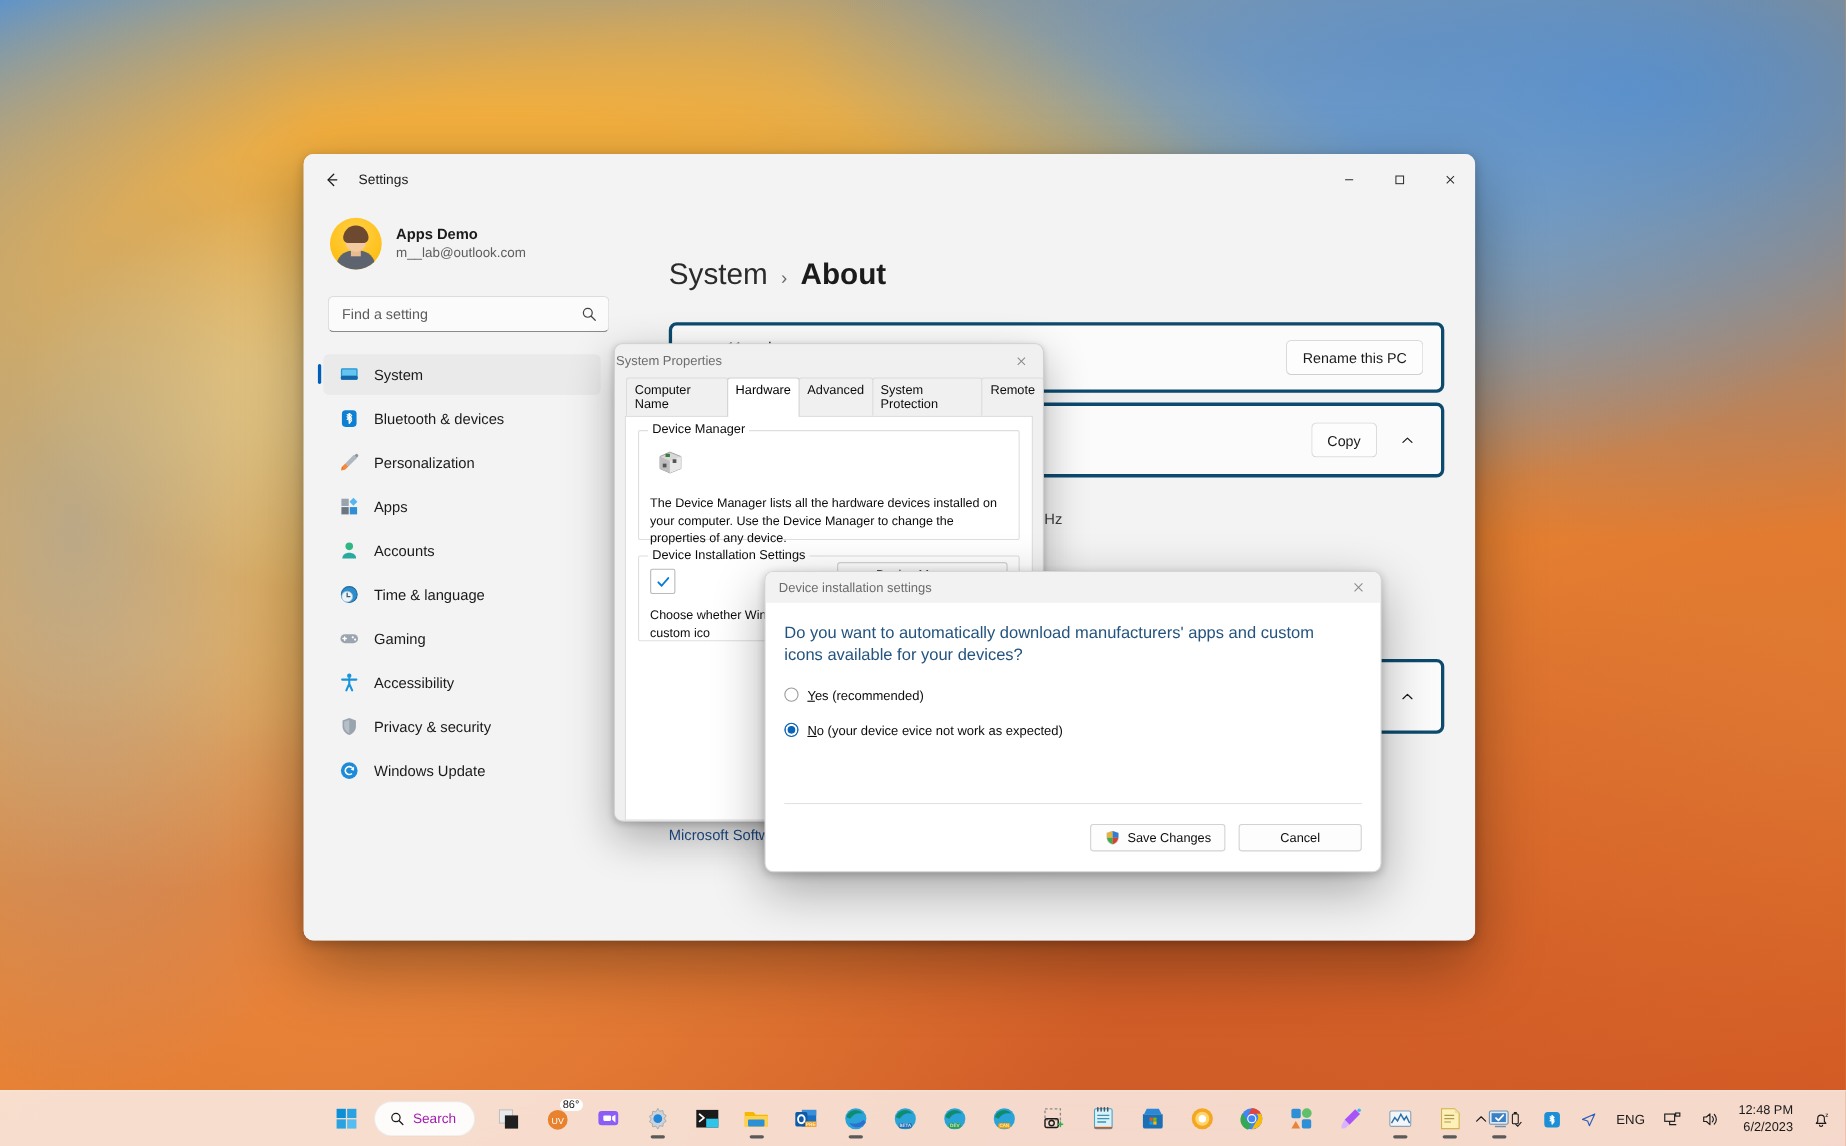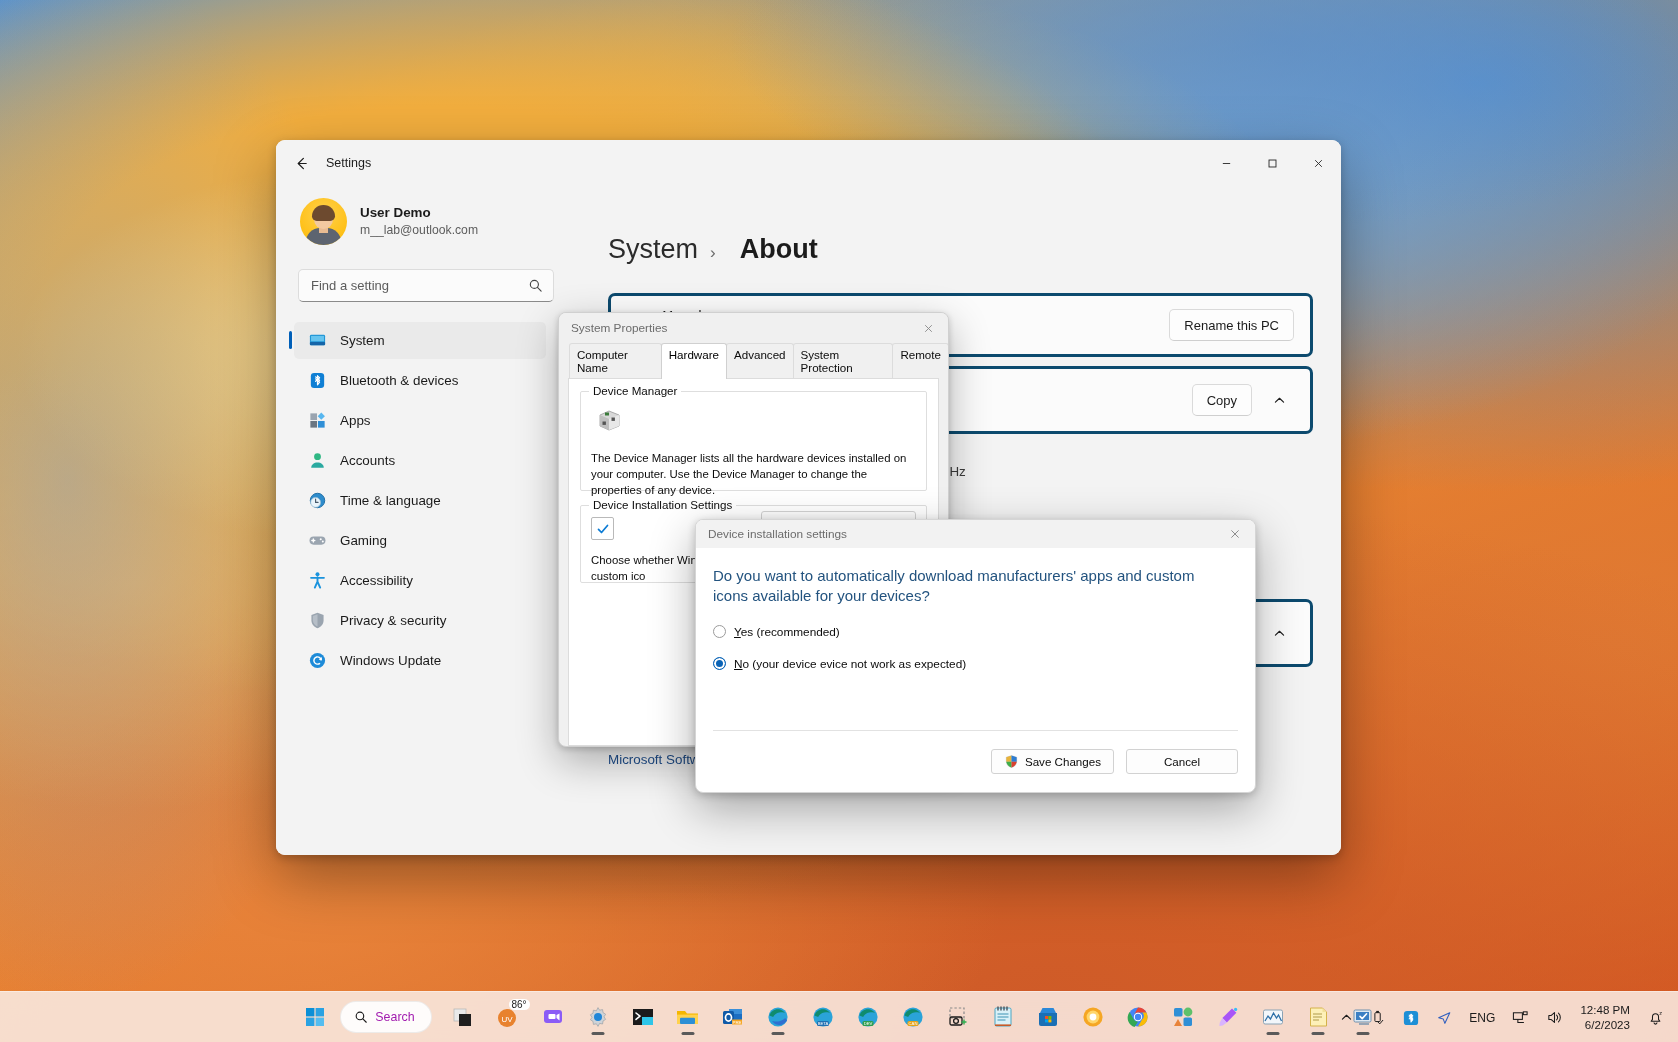--- a/index.html
+++ b/index.html
@@ -113,21 +113,21 @@
   .nav-ico { width: 22px; height: 22px; flex: 0 0 22px; display:flex; align-items:center; justify-content:center; }
 
   
   .main {
     flex: 1; padding: 10px 28px 0 22px; overflow: hidden;
     background: #f3f3f3;
   }
   .breadcrumb { display: flex; align-items: baseline; gap: 12px; margin: 38px 0 28px 24px; }
   .bc-sys { font-size: 27px; color: #2b2b2b; font-weight: 400; }
   .bc-sep { font-size: 17px; color: #6a6a6a; }
-  .bc-cur { font-size: 27px; color: #1b1b1b; font-weight: 600; margin-left: 12px; }
+  .bc-cur { font-size: 27px; color: #1b1b1b; font-weight: 600; }
 
   .card {
     background: #fbfbfb; border: 3px solid #0c4a6e;
     border-radius: 7px; margin: 0 0 9px 24px;
     display: flex; align-items: center; padding: 0 16px;
   }
   .card.pc { height: 64px; justify-content: space-between; }
   .pc-name { font-size: 14px; color: #1b1b1b; line-height: 1.5; }
   .pc-sub  { font-size: 12.2px; color: #5d5d5d; line-height: 1.4; }
   .btn-std {
@@ -155,21 +155,21 @@
     width: 391px; height: 435px;
     background: #f0f0f0;
     border: 1px solid #d0d0d0;
     border-radius: 8px;
     box-shadow: 0 14px 40px rgba(0,0,0,.30), 0 2px 6px rgba(0,0,0,.18);
     font-family: "Liberation Sans", "DejaVu Sans", sans-serif;
     overflow: hidden;
   }
   #system-properties .sp-title {
     height: 30px; display: flex; align-items: center; justify-content: space-between;
-    padding-left: 12px; font-size: 11.8px; color: #6c6c6c; background: #f0f0f0;
+    padding-left: 1px; font-size: 11.8px; color: #6c6c6c; background: #f0f0f0;
   }
   #system-properties .sp-close {
     width: 40px; height: 30px; display: flex; align-items: center; justify-content: center;
     color: #8a8a8a; font-size: 12px;
   }
   .tabstrip { display: flex; padding-left: 10px; font-size: 11.6px; position: relative; }
   .tab {
     padding: 4px 7px 5px 7px; color: #0b0b0b;
     background: #f0f0f0; border: 1px solid #dcdcdc; border-bottom: 0;
     margin-right: -1px; border-radius: 3px 3px 0 0;
@@ -307,21 +307,21 @@
 
     <div class="sidebar">
       <div class="account">
         <div class="avatar">
           <div class="body"></div>
             <div class="neck"></div>
             <div class="face"></div>
             <div class="hair"></div>
         </div>
         <div class="account-text">
-          <div class="name">User Demo</div>
+          <div class="name">Apps Demo</div>
           <div class="mail">m__lab@outlook.com</div>
         </div>
       </div>
 
       <div class="search-box">
         <input value="" placeholder="Find a setting" style="">
         <svg width="15" height="15" viewBox="0 0 16 16">
           <circle cx="6.8" cy="6.8" r="4.3" fill="none" stroke="#444" stroke-width="1.2"></circle>
           <path d="M10.1 10.1L14 14" stroke="#444" stroke-width="1.2" stroke-linecap="round"></path>
         </svg>
@@ -345,20 +345,31 @@
             <svg width="19" height="19" viewBox="0 0 20 20">
                 <rect x="3" y="2" width="14" height="16" rx="3.4" fill="#0f7fd4"></rect>
                 <path d="M8 6.2l4.2 3.6L10 11.6V5.2l2.2 1.9-4.2 3.7" fill="none" stroke="#fff" stroke-width="1.25" stroke-linejoin="round" stroke-linecap="round"></path>
                 <path d="M10 5.2v9.4l2.2-2.9L8 8.2" fill="none" stroke="#fff" stroke-width="1.25" stroke-linejoin="round" stroke-linecap="round"></path>
               </svg>
           </span>
           <span>Bluetooth &amp; devices</span>
         </div>
 
 
+        <div class="nav-item">
+          <span class="nav-ico">
+            <svg width="19" height="19" viewBox="0 0 20 20">
+                <path d="M14.4 2.6l3 3-8.2 8.2-3-3z" fill="#b0b7bf"></path>
+                <path d="M15.9 2.2a1.6 1.6 0 012.3 2.3l-1 1-2.3-2.3z" fill="#8d949c"></path>
+                <path d="M6.2 10.8l3 3L6 17l-3.6.7L3 14z" fill="#f08a3c"></path>
+                <path d="M2.4 17.7L3 14l1.3 1.3z" fill="#e0692a"></path>
+              </svg>
+          </span>
+          <span>Personalization</span>
+        </div>
 
         <div class="nav-item">
           <span class="nav-ico">
             <svg width="19" height="19" viewBox="0 0 20 20">
                 <rect x="2.5" y="2.5" width="7" height="7" fill="#9aa4b0"></rect>
                 <rect x="2.5" y="10.5" width="7" height="7" fill="#6b7682"></rect>
                 <rect x="10.5" y="10.5" width="7" height="7" fill="#2f8fd6"></rect>
                 <path d="M14 1.6l3.8 3.8L14 9.2l-3.8-3.8z" fill="#57b6ef"></path>
               </svg>
           </span>

